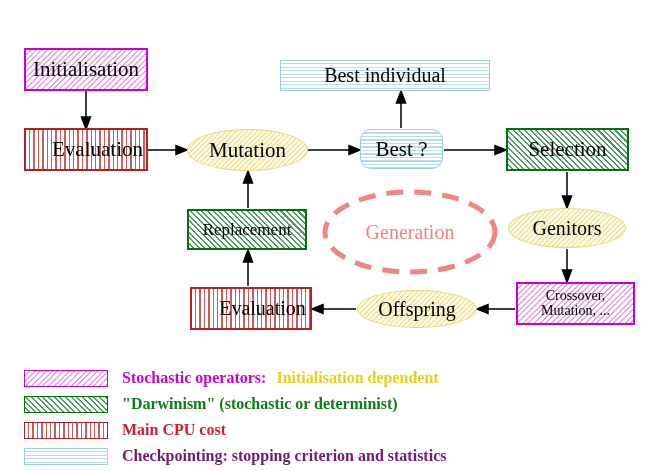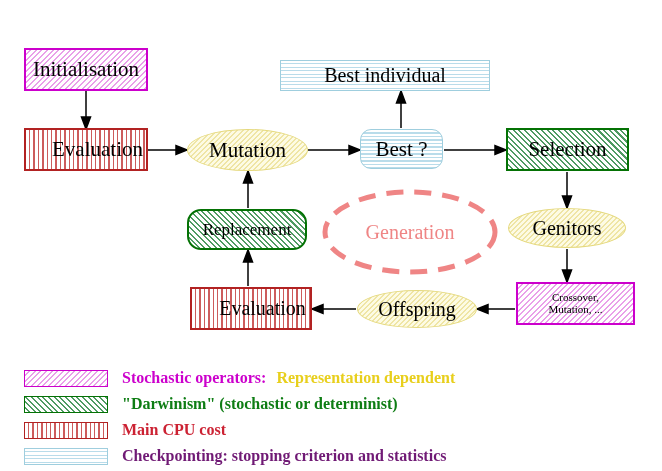--- a/index.html
+++ b/index.html
@@ -35,23 +35,23 @@
     border:1.5px solid #e5d97e;
     background:repeating-linear-gradient(135deg,#fdfbe4 0px,#fdfbe4 2.2px,#efe5a5 2.2px,#efe5a5 3.6px);
   }
   
   #n-initialisation { left:24px;  top:24px;  width:124px; height:43px; font-size:21px; }
   #n-evaluation-top { left:24px;  top:104px; width:124px; height:43px; font-size:21px; }
   #n-best-individual{ left:280px; top:36px;  width:210px; height:31px; font-size:20px; }
   #n-parents        { left:187px; top:105px; width:121px; height:42px; font-size:21px; }
   #n-stop           { left:360px; top:105px; width:83px;  height:40px; font-size:21px; border-radius:11px; }
   #n-selection      { left:506px; top:104px; width:123px; height:43px; font-size:21px; }
-  #n-replacement    { left:187px; top:185px; width:120px; height:41px; font-size:17px;border-radius:14px; }
+  #n-replacement    { left:187px; top:185px; width:120px; height:41px; font-size:17px; }
   #n-genitors       { left:508px; top:184px; width:118px; height:40px; font-size:20px; }
-  #n-crossover      { left:516px; top:258px; width:119px; height:43px; font-size:11px; flex-direction:column; }
+  #n-crossover      { left:516px; top:258px; width:119px; height:43px; font-size:14px; flex-direction:column; }
   #n-offspring      { left:357px; top:266px; width:120px; height:38px; font-size:20px; }
   #n-evaluation-bot { left:190px; top:263px; width:122px; height:43px; font-size:20px; }
   #n-generation-label {
     left:335px; top:196px; width:150px; height:25px; font-size:20px;
     color:#ef8585; border:none; background:none;
   }
   .svg-layer { position:absolute; left:0; top:0; z-index:1; }
   
   .swatch { position:absolute; left:24px; width:84px; height:17px; box-sizing:border-box; z-index:2; }
   .swatch.hatch-magenta, .swatch.hatch-green, .swatch.stripes-red { border-width:1.5px; }
@@ -150,19 +150,19 @@
   <div class="node ellipse-yellow" id="n-offspring">Offspring</div>
 
   <div class="node stripes-red" id="n-evaluation-bot">Evaluation</div>
 
   <div class="swatch hatch-magenta" id="sw-0"></div>
   <div class="swatch hatch-green" id="sw-1"></div>
   <div class="swatch stripes-red" id="sw-2"></div>
   <div class="swatch stripes-blue" id="sw-3"></div>
 
   <div class="legend-label" id="lt-0">
-    <span class="part1">Stochastic operators:</span><span class="part2">Representation dependent</span>
+    <span class="part1">Stochastic operators:</span><span class="part2">Initialisation dependent</span>
   </div>
   <div class="legend-label" id="lt-1">"Darwinism" (stochastic or determinist)</div>
   <div class="legend-label" id="lt-2">Main CPU cost</div>
   <div class="legend-label" id="lt-3">Checkpointing: stopping criterion and statistics</div>
 
 </div>
 
 </body></html>

